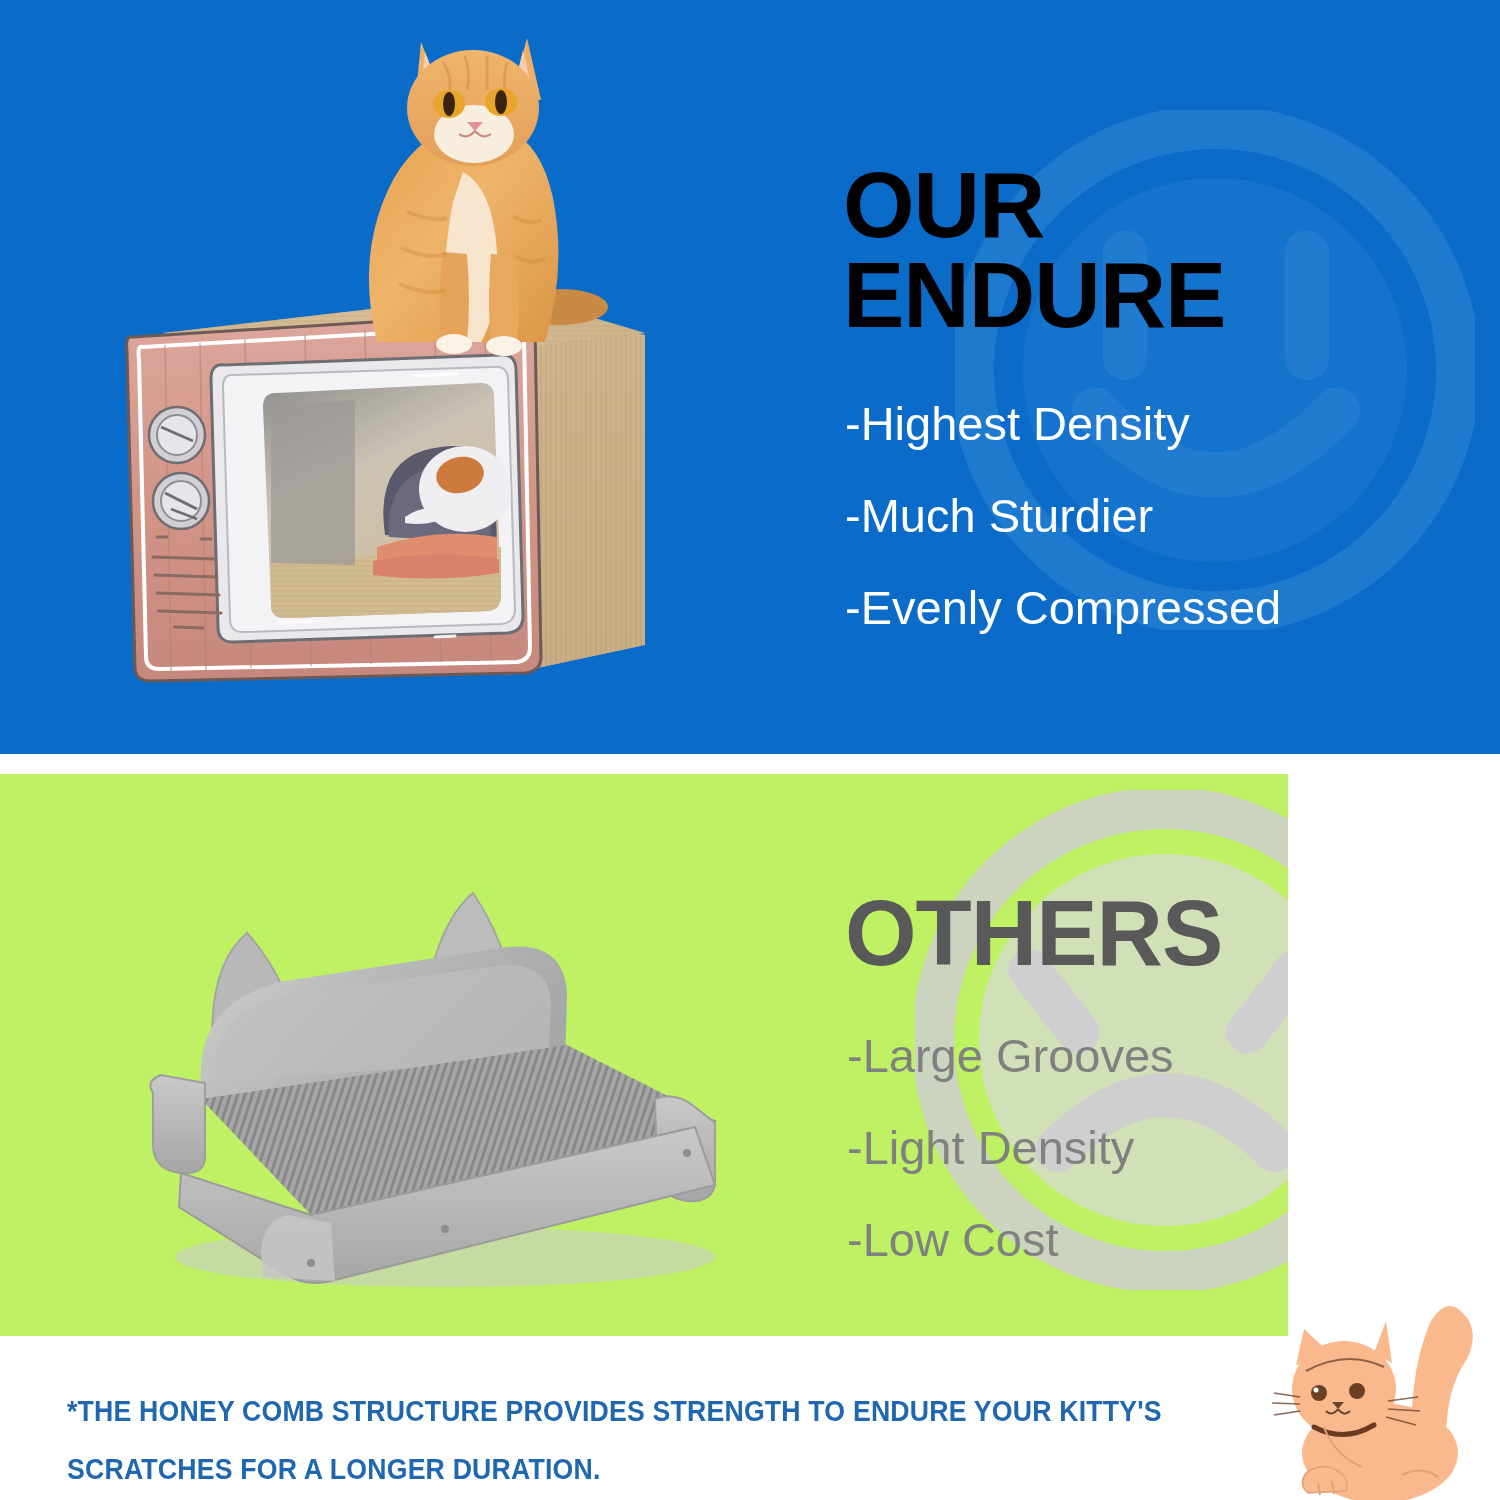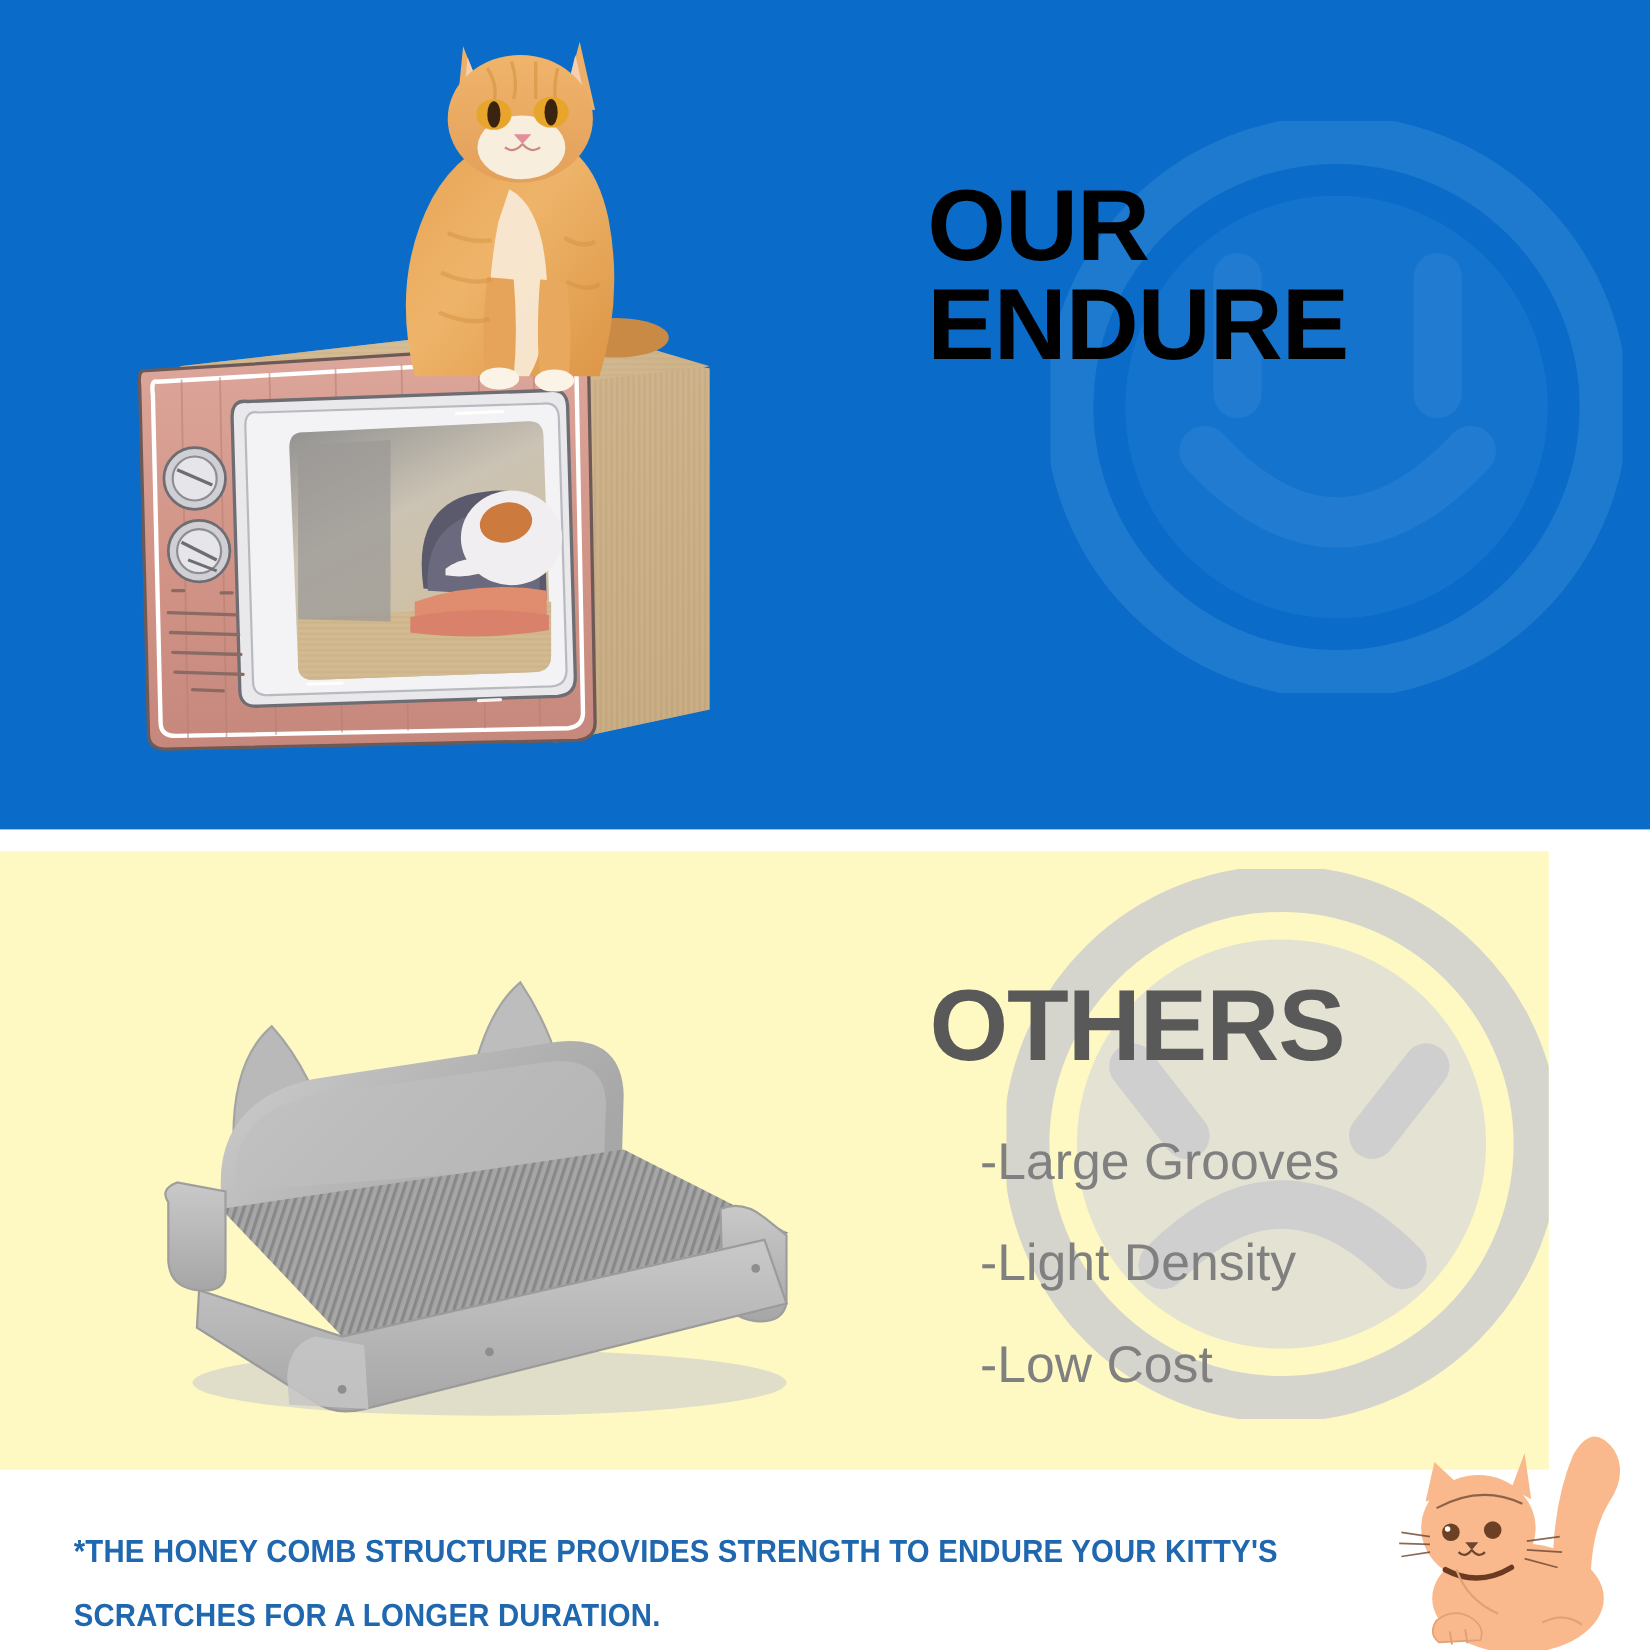--- a/index.html
+++ b/index.html
@@ -24,22 +24,22 @@
   .panel-blue {
     position: absolute;
     left: 0; top: 0;
     width: 1500px; height: 754px;
     background: #0a6cc8;
     overflow: hidden;
   }
   .panel-gray {
     position: absolute;
     left: 0; top: 774px;
-    width: 1408px; height: 562px;
-    background: #fef9c3;
+    width: 1288px; height: 562px;
+    background: #bef264;
     overflow: hidden;
   }
 
   
   .wm {
     position: absolute;
     pointer-events: none;
   }
   .wm-happy {
     left: 955px; top: 110px;
@@ -88,21 +88,21 @@
   .bullets-gray {
     position: absolute;
     left: 847px;
     top: 1032px;
     width: 620px;
     color: #808080;
     font-size: 47px;
     line-height: 1.0;
     font-weight: 400;
   }
-  .bullets-gray .bullet { margin-bottom: 45px; white-space: nowrap; margin-left: 44px; }
+  .bullets-gray .bullet { margin-bottom: 45px; white-space: nowrap; }
 
   .footnote {
     position: absolute;
     left: 67px;
     top: 1382px;
     width: 1200px;
     color: #1f67af;
     font-size: 29px;
     font-weight: bold;
     line-height: 2.0;
@@ -284,20 +284,25 @@
           <path d="M198 204 Q214 214 226 208"></path>
         <path d="M200 244 Q218 254 230 246"></path>
       </g>
     </svg>
 
     <div class="headline-product">
       <div>OUR</div>
       <div>ENDURE</div>
     </div>
 
+    <div class="bullets-blue">
+      <div class="bullet">-Highest Density</div>
+      <div class="bullet">-Much Sturdier</div>
+      <div class="bullet">-Evenly Compressed</div>
+    </div>
   </div>
 
   <div class="panel-gray">
 
     <svg class="wm wm-sad" style="top:16px;" viewBox="0 0 500 500">
       <circle cx="250" cy="250" r="232" fill="none" stroke="#cfcfcf" stroke-width="42" opacity="0.85"></circle>
       <circle cx="250" cy="250" r="186" fill="#d9d9d9" opacity="0.7"></circle>
       <rect x="118" y="150" width="42" height="122" rx="21" fill="#cfcfcf" transform="rotate(-38 139 211)"></rect>
       <rect x="336" y="150" width="42" height="122" rx="21" fill="#cfcfcf" transform="rotate(38 357 211)"></rect>
       <path d="M142 360 Q250 250 360 360" fill="none" stroke="#cfcfcf" stroke-width="44" stroke-linecap="round"></path>

